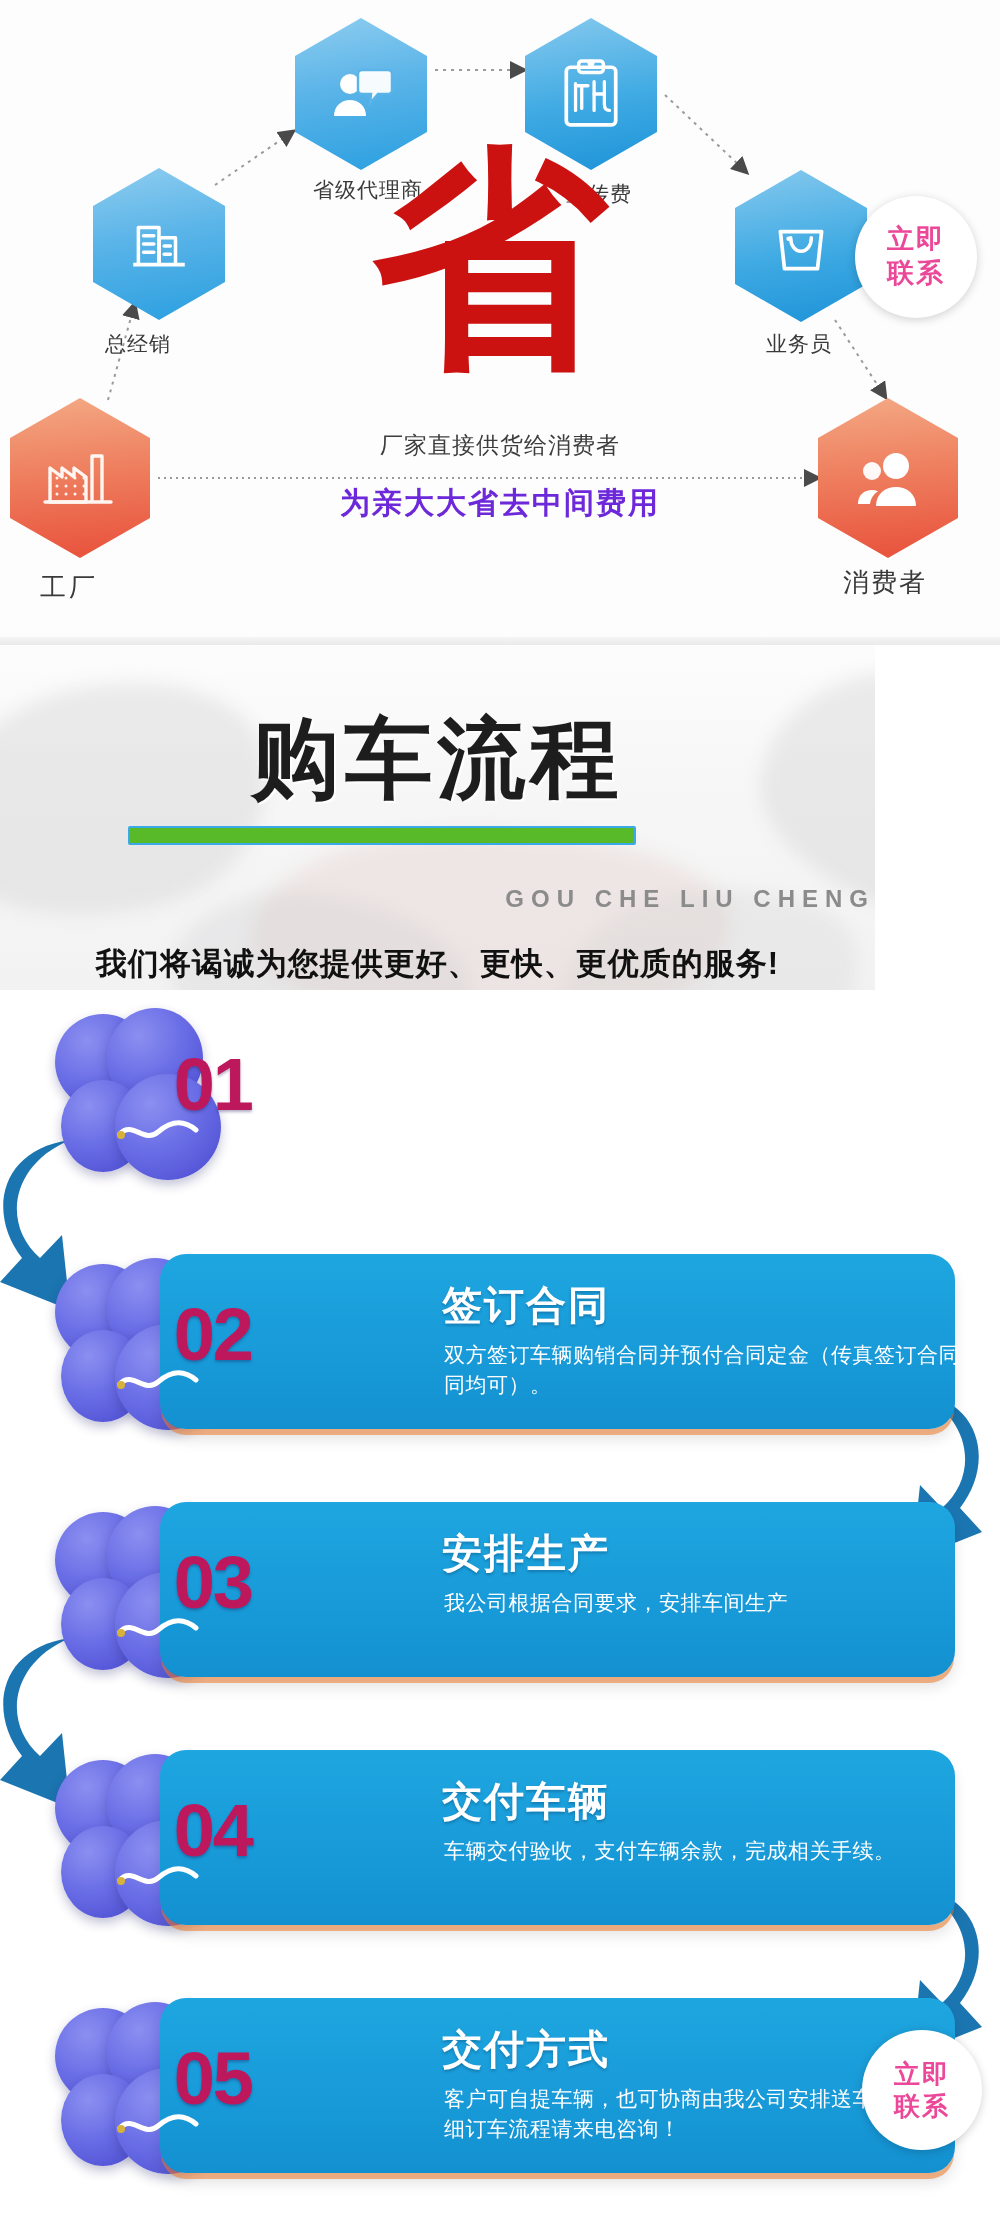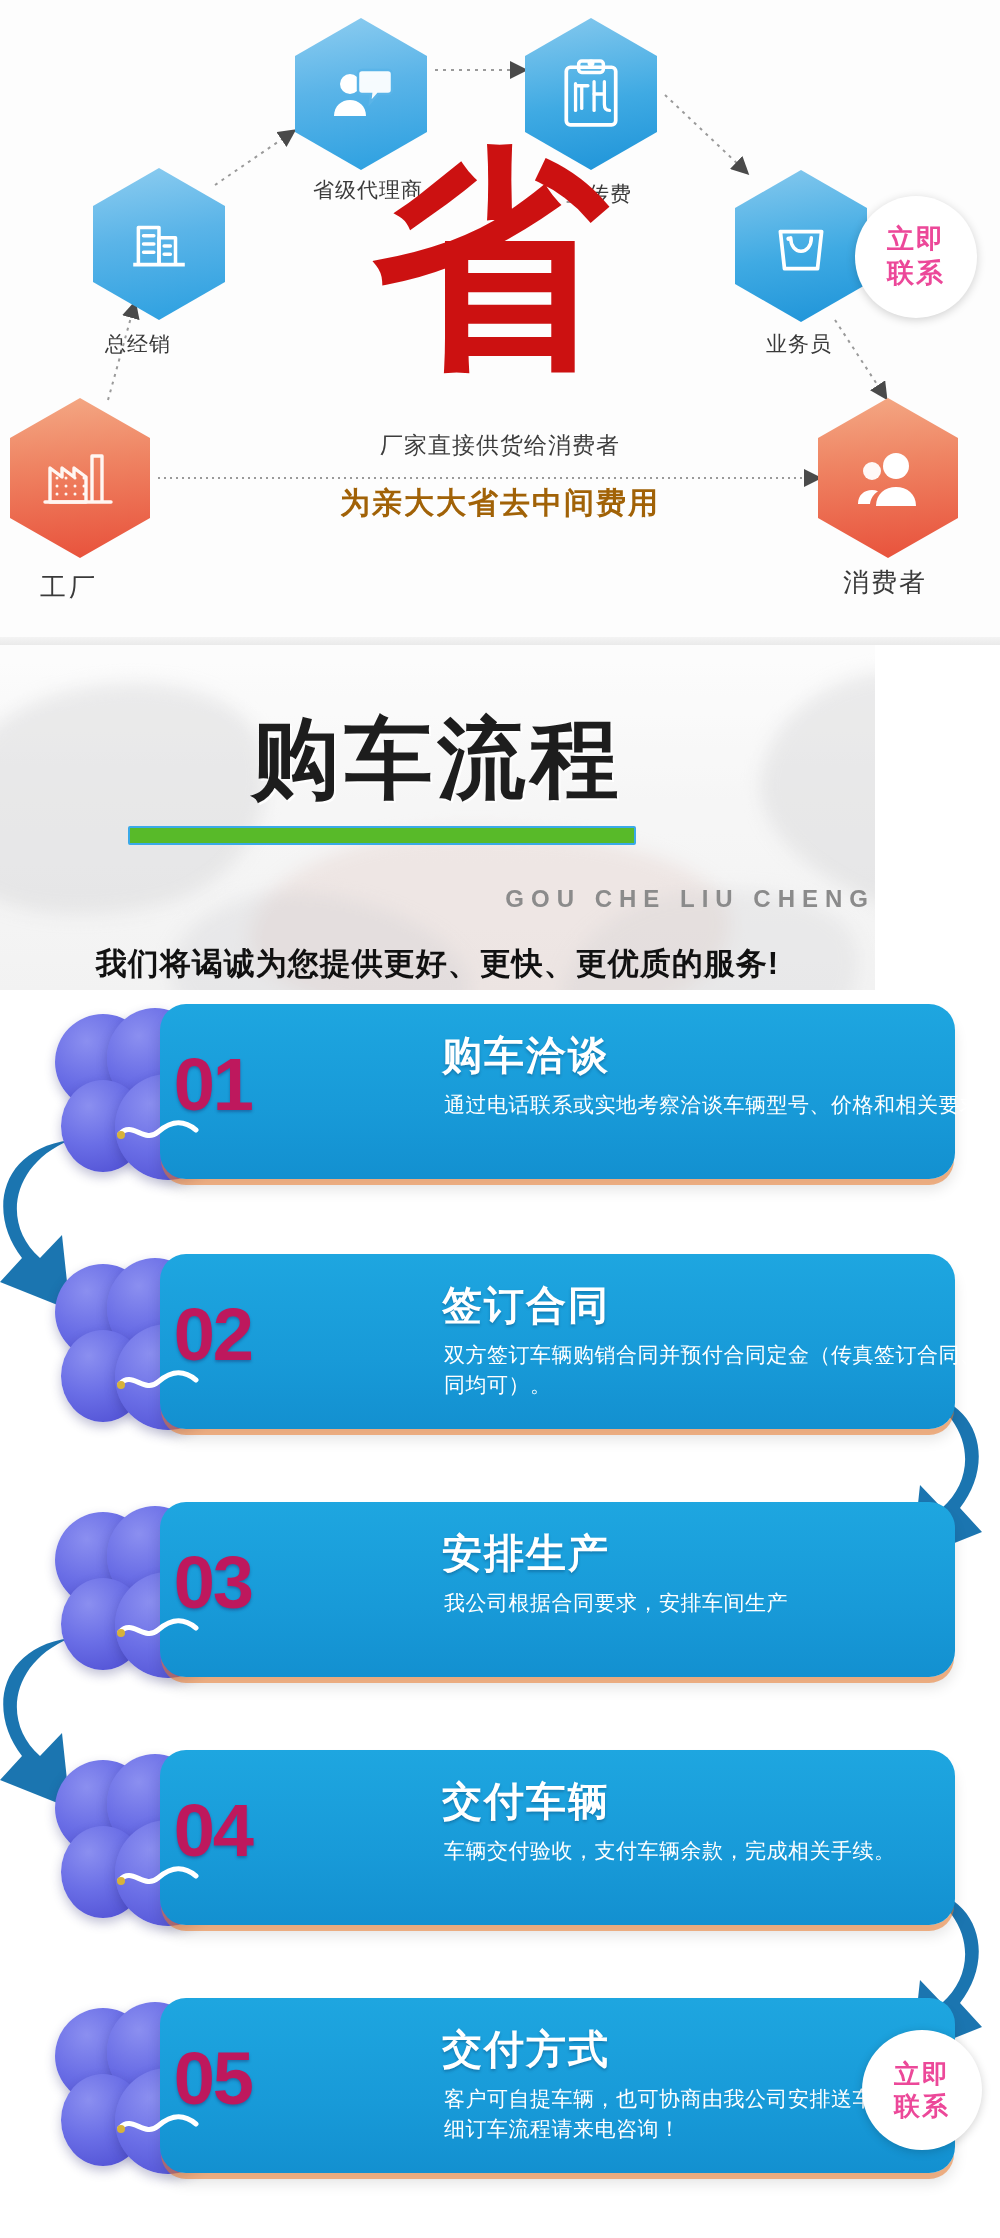--- a/index.html
+++ b/index.html
@@ -54,21 +54,21 @@
     font-size:235px; line-height:215px; font-weight:bold; color:#cc1111;
     text-align:center; letter-spacing:0;
   }
 
   .tagline1 {
     position:absolute; left:0; right:0; top:430px; text-align:center;
     font-size:23px; color:#3d3d3d; letter-spacing:1px; font-weight:500;
   }
   .tagline2 {
     position:absolute; left:0; right:0; top:483px; text-align:center;
-    font-size:30px; color:#a16207; font-weight:bold; letter-spacing:2px;
+    font-size:30px; color:#6d28d9; font-weight:bold; letter-spacing:2px;
   }
 
   .svgoverlay { position:absolute; left:0; top:0; width:1000px; height:645px; pointer-events:none; }
 
   
   .cta {
     position:absolute; border-radius:50%; background:#ffffff;
     box-shadow:0 2px 10px rgba(0,0,0,.18);
     display:flex; flex-direction:column; align-items:center; justify-content:center;
     font-size:27px; line-height:1.25; color:#ec4899; font-weight:600; letter-spacing:2px;
@@ -307,24 +307,20 @@
       </g>
     </svg>
 
     <div class="step" style="top:0px;">
       <div class="bubbles">
         <div class="bub b1"></div>
         <div class="bub b2"></div>
         <div class="bub b3"></div>
         <div class="bub b4"></div>
       </div>
-      <div class="card">
-        <div class="card-title">购车洽谈</div>
-        <div class="card-desc">通过电话联系或实地考察洽谈车辆型号、价格和相关要求。</div>
-      </div>
       <div class="stepnum">01</div>
       <svg class="squiggle" width="84" height="26" viewBox="0 0 84 26">
         <path d="M4 16 C16 2, 28 26, 42 14 S68 2, 80 12" fill="none" stroke="#ffffff" stroke-width="5" stroke-linecap="round"></path>
         <circle cx="5" cy="17" r="4" fill="#d7b23a"></circle>
       </svg>
     </div>
 
     <div class="step" style="top:250px;">
       <div class="bubbles">
         <div class="bub b1"></div>

